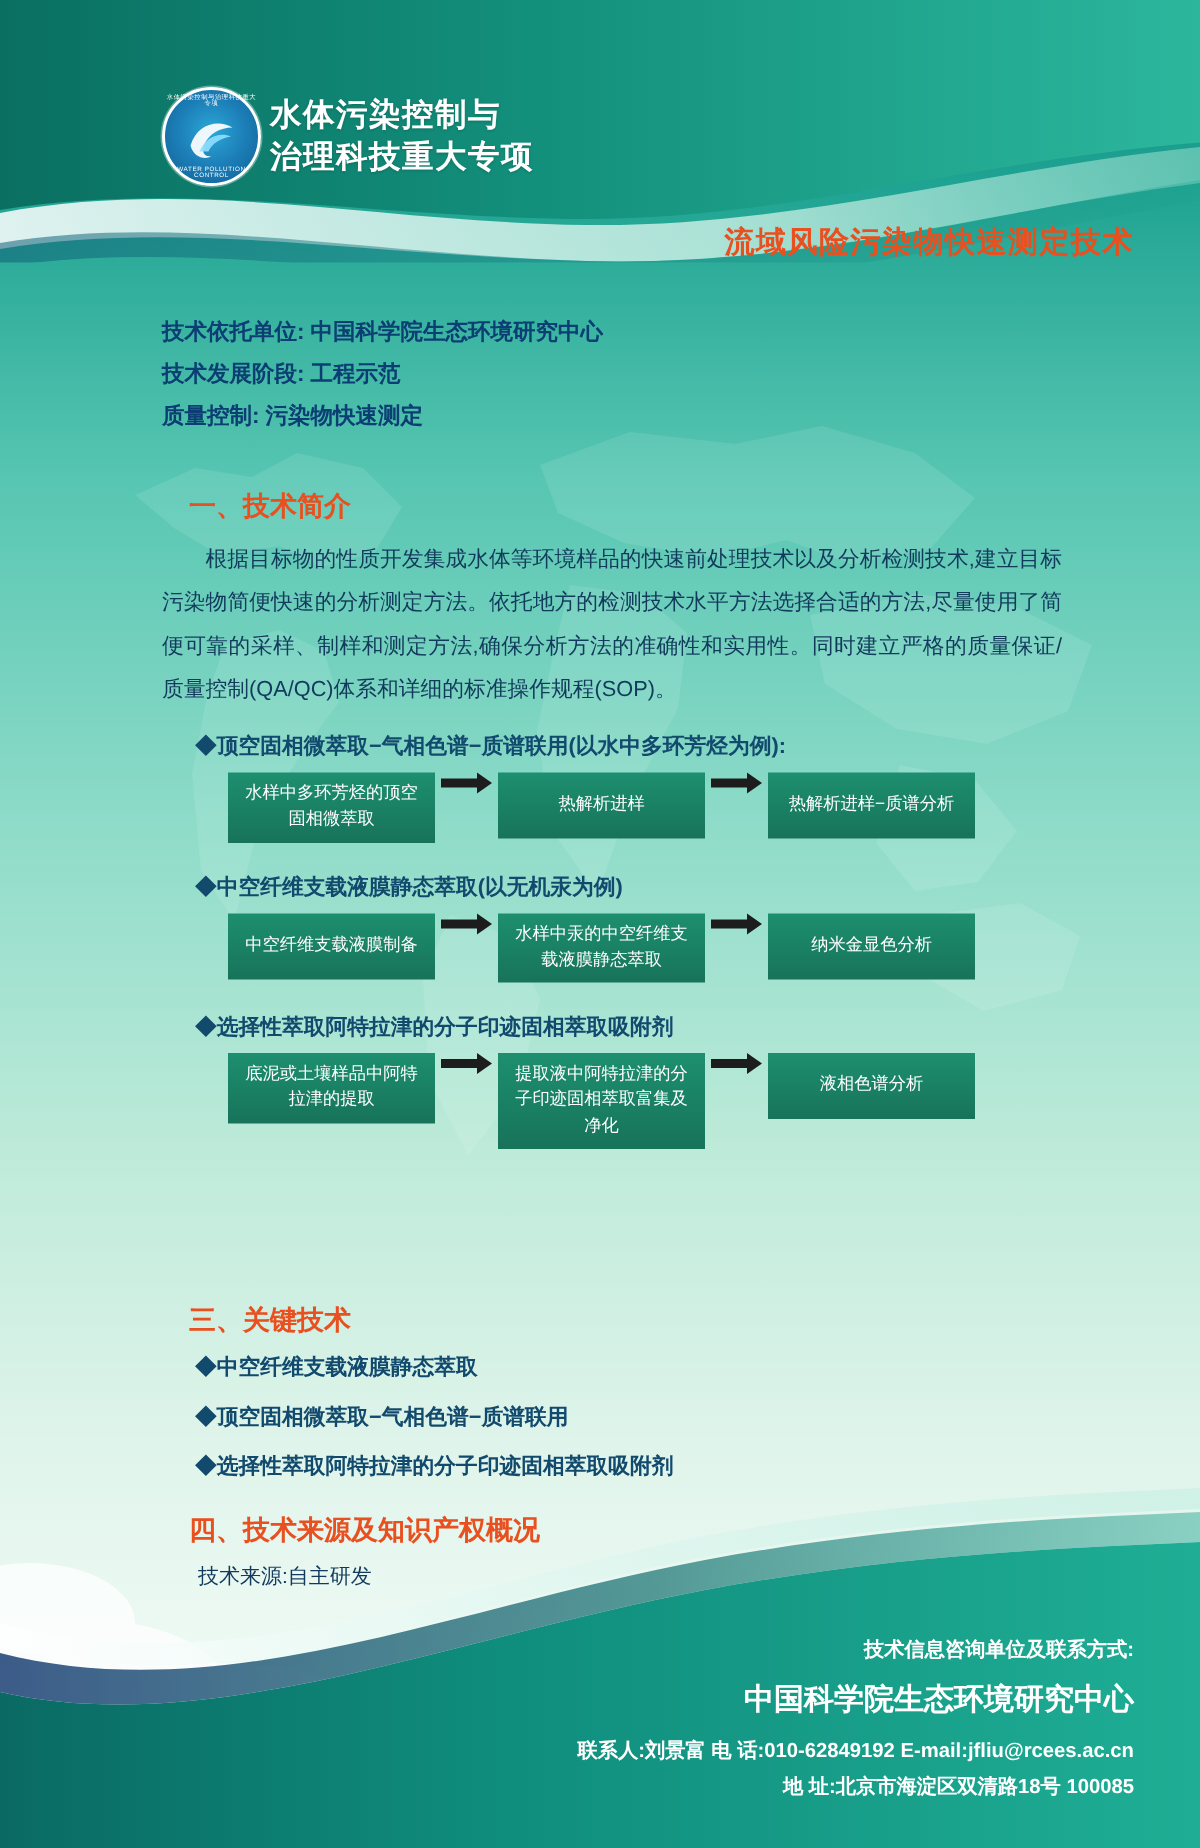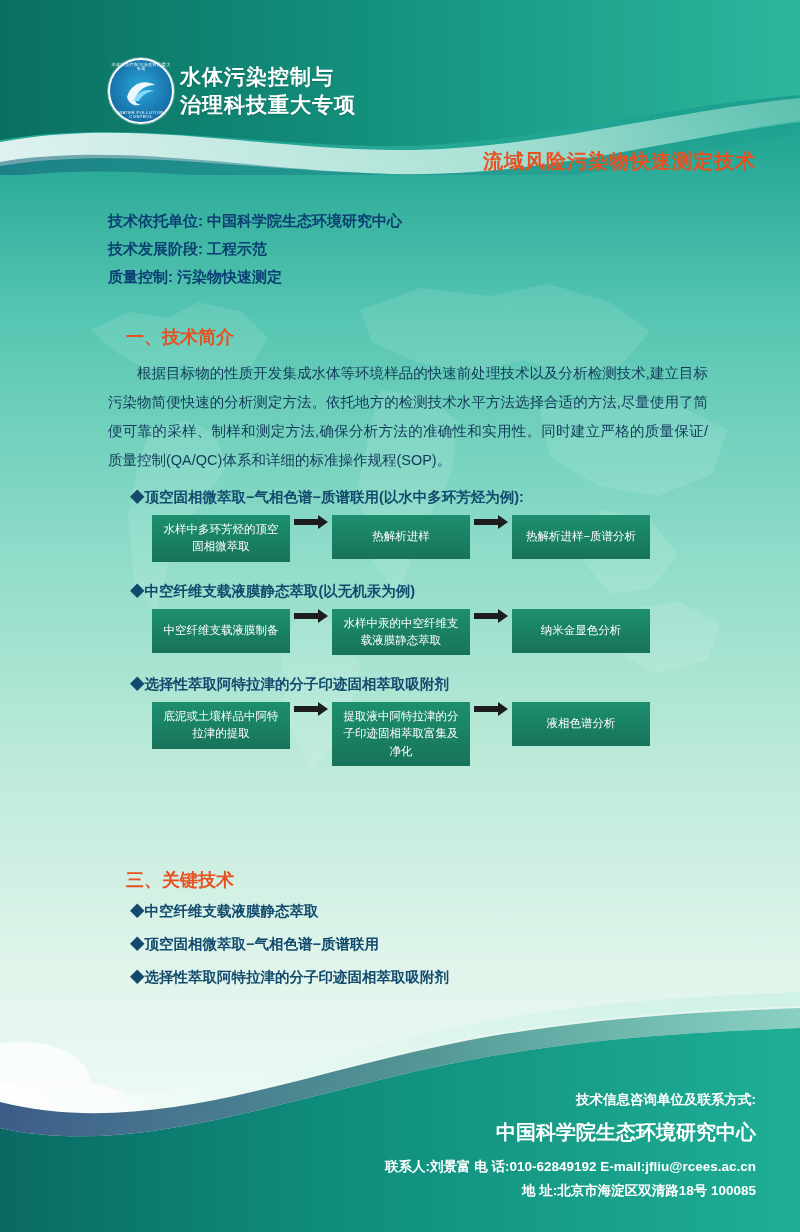--- a/index.html
+++ b/index.html
@@ -349,20 +349,24 @@
     </div>
   </div>
 
   <div class="section" style="top:868px;">
     <div class="section-title">三、关键技术</div>
     <div class="key-item">◆中空纤维支载液膜静态萃取</div>
     <div class="key-item">◆顶空固相微萃取−气相色谱−质谱联用</div>
     <div class="key-item">◆选择性萃取阿特拉津的分子印迹固相萃取吸附剂</div>
   </div>
 
+  <div class="section" style="top:1008px;">
+    <div class="section-title">四、技术来源及知识产权概况</div>
+    <div class="src-line">技术来源:自主研发</div>
+  </div>
 
   <svg class="clouds" viewBox="0 0 800 330" preserveAspectRatio="none">
     <g fill="#ffffff" opacity=".75">
       <ellipse cx="60" cy="230" rx="95" ry="52"></ellipse>
       <ellipse cx="150" cy="255" rx="110" ry="48"></ellipse>
       <ellipse cx="250" cy="275" rx="120" ry="46"></ellipse>
       <ellipse cx="20" cy="180" rx="70" ry="40"></ellipse>
       <ellipse cx="355" cy="300" rx="130" ry="42"></ellipse>
     </g>
     <g fill="#ffffff" opacity=".5">

